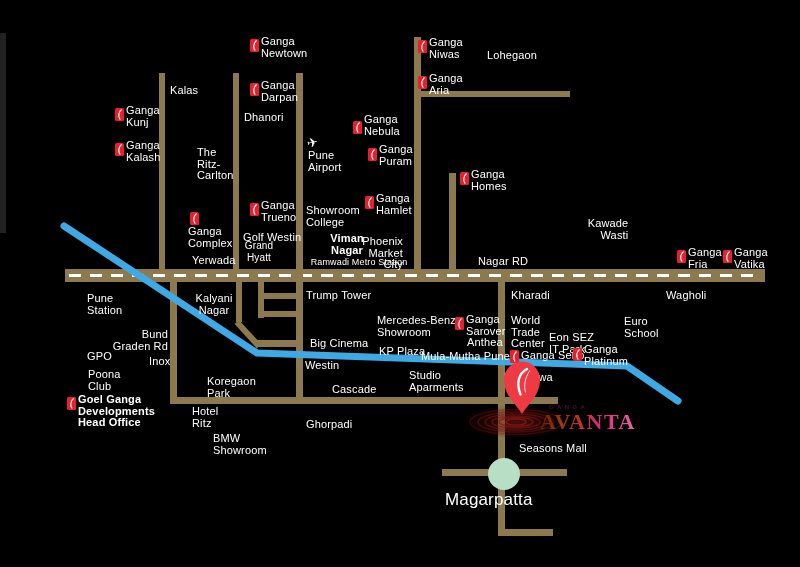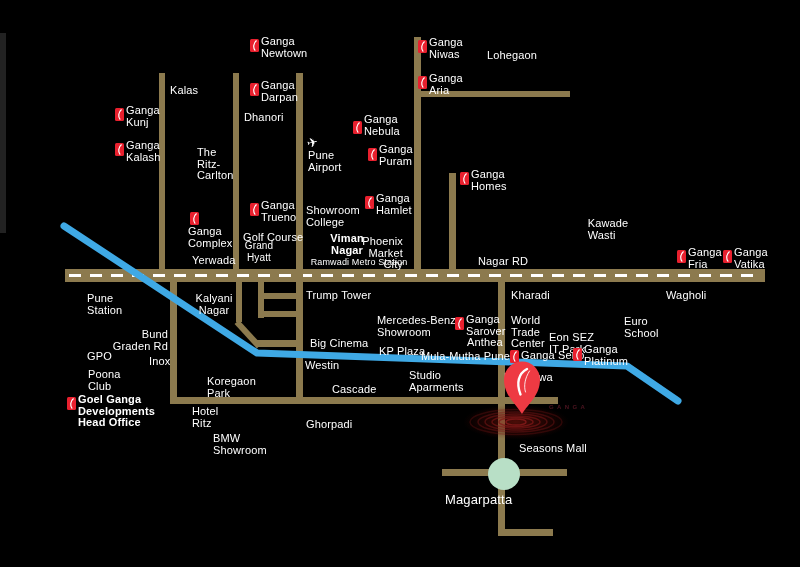--- a/index.html
+++ b/index.html
@@ -92,32 +92,32 @@
       <div class="lbl" style="font-size: 11px; top: 85px; left: 170px;">Kalas</div>
       <div class="lbl" style="font-size: 11px; top: 50px; left: 487px;">Lohegaon</div>
       <div class="lbl" style="font-size: 11px; top: 112px; left: 244px;">Dhanori</div>
       <div class="lbl" style="font-size: 11px; top: 147px; left: 197px;">The
 Ritz-
 Carlton</div>
       <div class="lbl" style="font-size: 11px; top: 150px; left: 308px;">Pune
 Airport</div>
       <div class="lbl" style="font-size: 11px; top: 205px; left: 306px;">Showroom
 College</div>
-      <div class="lbl" style="font-size: 11px; top: 232px; left: 243px;">Golf Course</div>
+      <div class="lbl" style="font-size: 11px; top: 232px; left: 243px;">Golf Westin</div>
       <div class="lbl" style="font-size: 10px; top: 240px; left: 259px; transform: translateX(-50%); text-align: center;">Grand
 Hyatt</div>
       <div class="lbl b" style="font-size: 11px; top: 233px; left: 347px; transform: translateX(-50%); text-align: center;">Viman
 Nagar</div>
       <div class="lbl" style="font-size: 11px; top: 227px; right: 397px; text-align: right; margin-top: 9px;">Phoenix
 Market
 City</div>
       <div class="lbl" style="font-size: 9px; top: 257px; left: 359px; transform: translateX(-50%); text-align: center;">Ramwadi Metro Station</div>
       <div class="lbl" style="font-size: 11px; top: 255px; left: 192px;">Yerwada</div>
       <div class="lbl" style="font-size: 11px; top: 256px; left: 478px;">Nagar RD</div>
-      <div class="lbl" style="font-size: 11px; top: 218px; left: 608px; transform: translateX(-50%); text-align: left;">Kawade
+      <div class="lbl" style="font-size: 11px; top: 218px; left: 608px; transform: translateX(-50%); text-align: right;">Kawade
 Wasti</div>
       <div class="lbl" style="font-size: 11px; top: 290px; left: 666px;">Wagholi</div>
       <div class="lbl" style="font-size: 11px; top: 293px; left: 87px;">Pune
 Station</div>
       <div class="lbl" style="font-size: 11px; top: 293px; left: 214px; transform: translateX(-50%); text-align: center;">Kalyani
 Nagar</div>
       <div class="lbl" style="font-size: 11px; top: 290px; left: 306px;">Trump Tower</div>
       <div class="lbl" style="font-size: 11px; top: 315px; left: 377px;">Mercedes-Benz
 Showroom</div>
       <div class="lbl" style="font-size: 11px; top: 338px; left: 310px;">Big Cinema</div>
@@ -143,21 +143,21 @@
       <div class="lbl" style="font-size: 11px; top: 369px; left: 88px;">Poona
 Club</div>
       <div class="lbl" style="font-size: 11px; top: 376px; left: 207px;">Koregaon
 Park</div>
       <div class="lbl" style="font-size: 11px; top: 406px; left: 192px;">Hotel
 Ritz</div>
       <div class="lbl" style="font-size: 11px; top: 419px; left: 306px;">Ghorpadi</div>
       <div class="lbl" style="font-size: 11px; top: 433px; left: 213px;">BMW
 Showroom</div>
       <div class="lbl" style="font-size: 11px; top: 443px; left: 519px;">Seasons Mall</div>
-      <div class="lbl" style="font-size: 13px; top: 494px; left: 445px;">Magarpatta</div>
+      <div class="lbl" style="font-size: 17px; top: 494px; left: 445px;">Magarpatta</div>
       <div class="lbl" style="font-size: 11px; top: 372px; left: 504px;">Mundhwa</div>
     </div>
   <div id="projects">
       <div class="marker" style="left: 250px; top: 38px;"><svg width="9" height="13" viewBox="0 0 9 13">
           <rect x="0" y="0" width="9" height="13" rx="1.5" fill="#e8202e"></rect>
           <path d="M6.3,1.8 C3.4,4.2 3,8.6 4.9,11.2" fill="none" stroke="#fff" stroke-width="1.2" stroke-linecap="round"></path>
         </svg></div>
       <div class="lbl" style="font-size: 11px; top: 36px; left: 261px;">Ganga
 Newtown</div>
       <div class="marker" style="left: 418px; top: 39px;"><svg width="9" height="13" viewBox="0 0 9 13">
@@ -266,13 +266,14 @@
 
   <div id="plane">✈</div>
 
   <svg id="pin" width="44" height="58" viewBox="0 0 44 58" style="left: 500px; top: 358px;">
     <path d="M22,56 C15,45 4,37 4,21.5 A18,18 0 1 1 40,21.5 C40,37 29,45 22,56 Z" fill="#ee3a43"></path>
     <path d="M27,11 C18.5,15.5 16,25 20.5,36.5" fill="none" stroke="#ffffff" stroke-width="2.4" stroke-linecap="round"></path>
     <path d="M29.5,13 C25,20 23.5,28 25.5,34" fill="none" stroke="#ffffff" stroke-width="1" opacity="0.85" stroke-linecap="round"></path>
   </svg>
 
   <div id="ganga-word">GANGA</div>
+  <div id="avanta-word">AVANTA</div>
 </div>
 
 </body></html>

